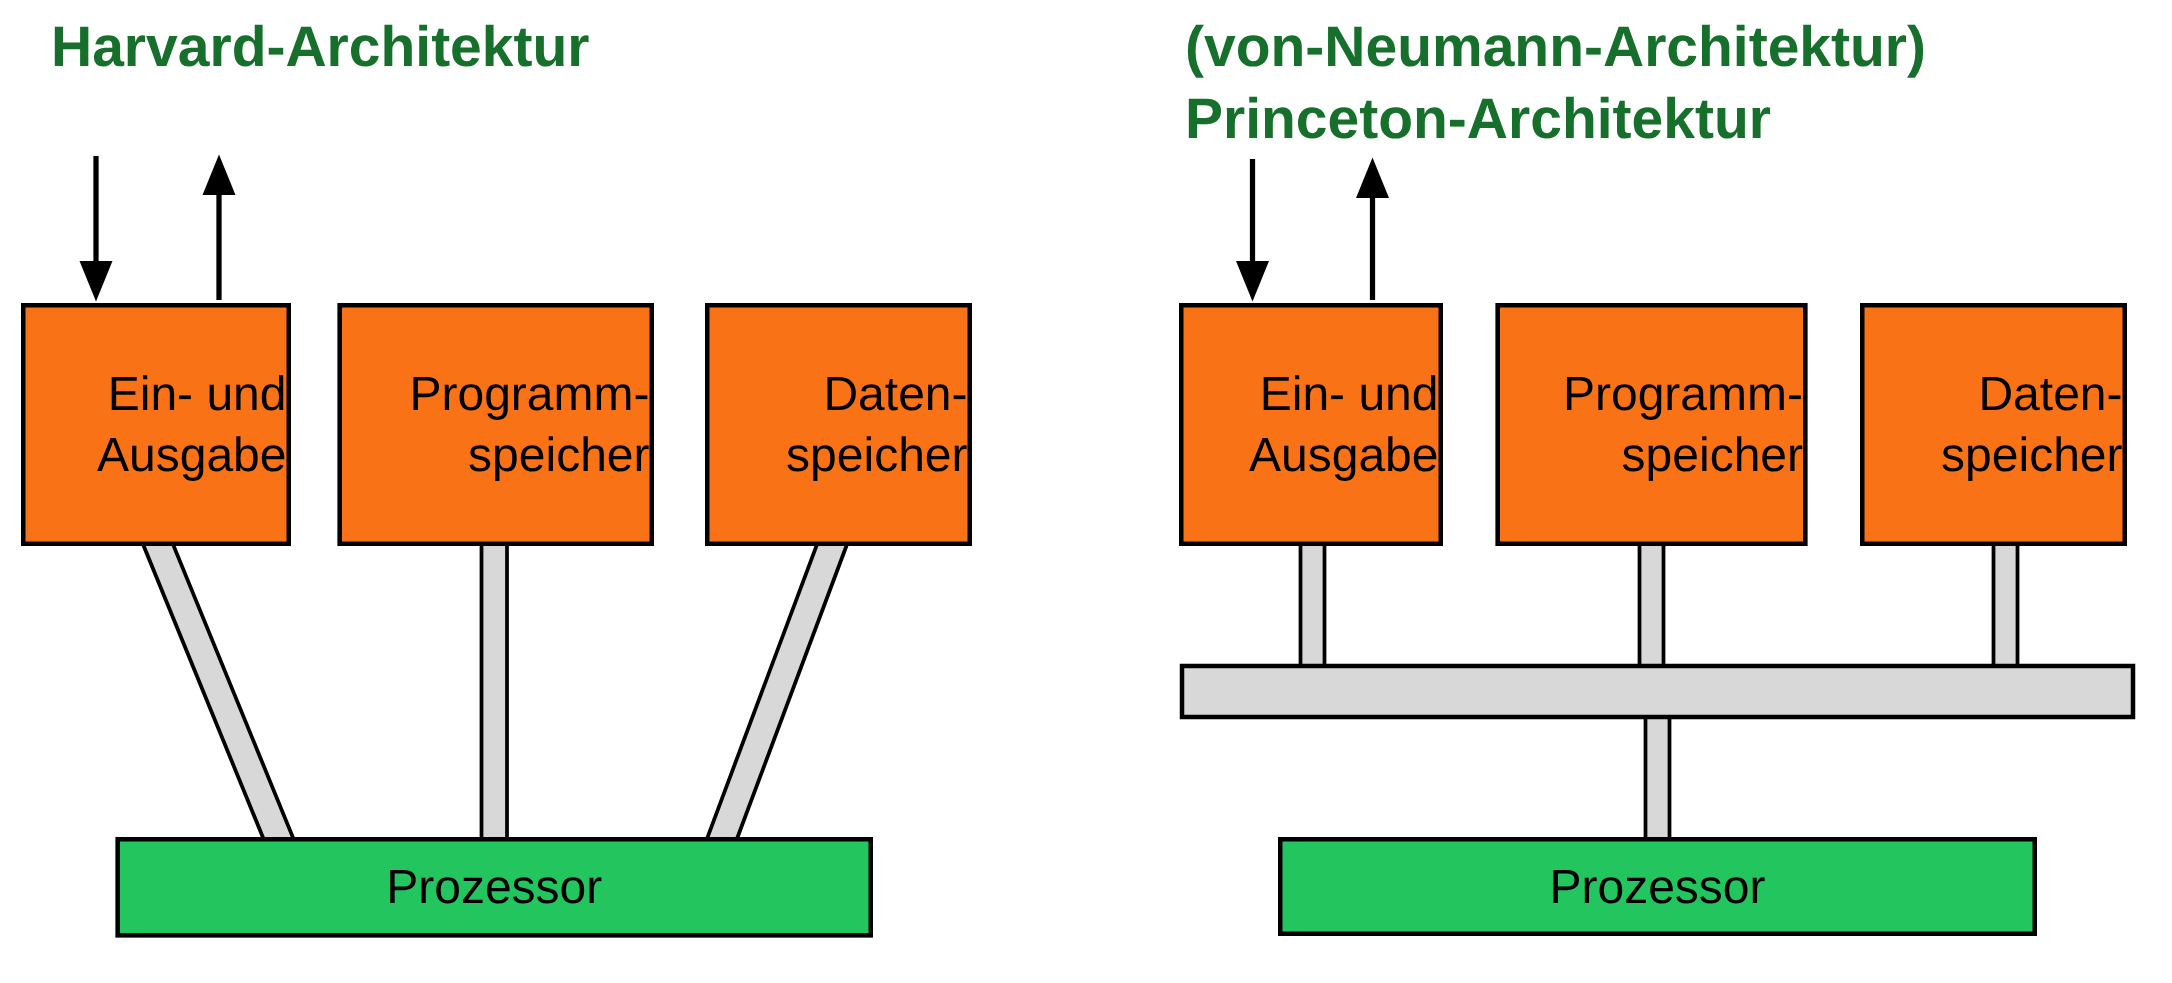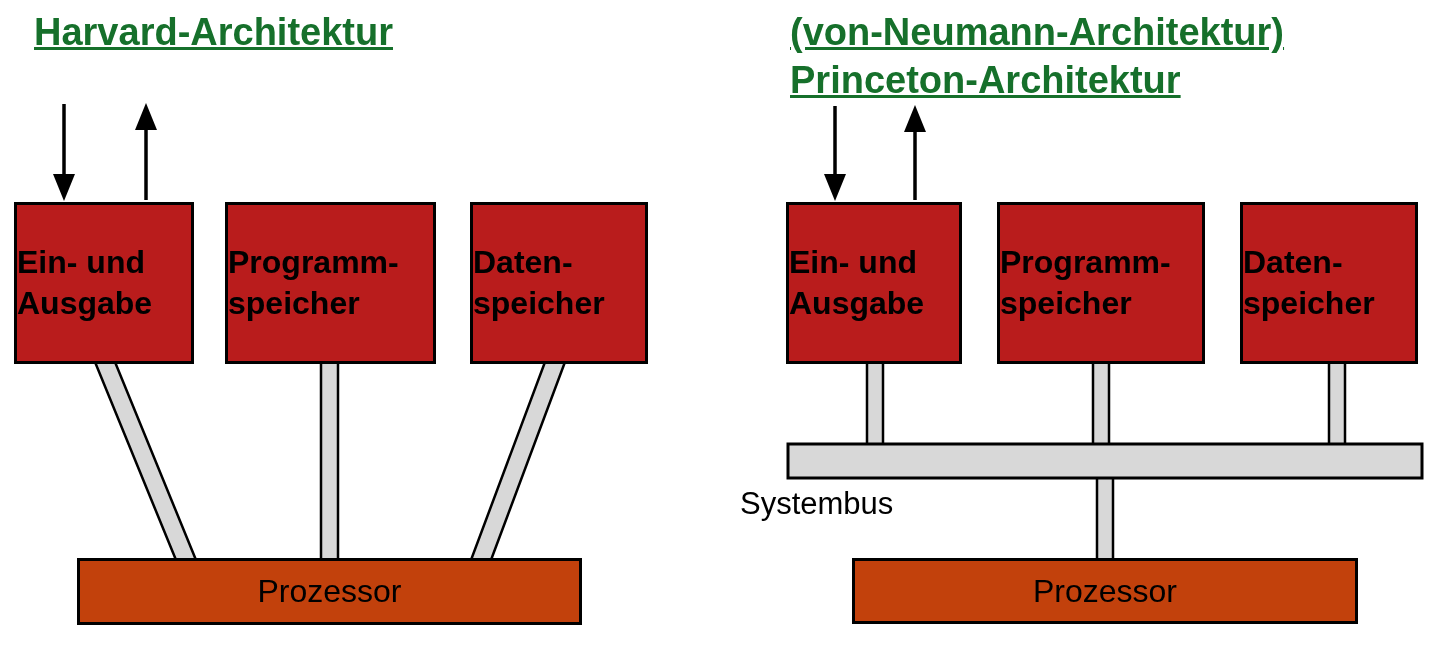--- a/index.html
+++ b/index.html
@@ -10,37 +10,35 @@
     font-family:"Liberation Sans", sans-serif;
     overflow:hidden;
   }
   .layer { position:absolute; left:0; top:0; }
   .title {
     position:absolute;
     font-size:38px; font-weight:bold;
     color:#16702b;
     line-height:48px;
     white-space:nowrap;
-    text-decoration:underline;
   }
   .box {
     position:absolute;
-    background:#b91c1c;
+    background:#f97316;
     border:3px solid #000000;
     box-sizing:border-box;
     display:flex; flex-direction:column;
-    align-items:flex-start; justify-content:center;
+    align-items:flex-end; justify-content:center;
     font-size:32px; line-height:41px;
     color:#000000; text-align:center;
     white-space:nowrap;
-    font-weight:bold;
   }
   .proc {
     position:absolute;
-    background:#c2410c;
+    background:#22c55e;
     border:3px solid #000000;
     box-sizing:border-box;
     display:flex; align-items:center; justify-content:center;
     font-size:32px; color:#000000;
     white-space:nowrap;
   }
   .syslabel {
     position:absolute;
     font-size:31px; color:#000000;
     white-space:nowrap;
@@ -104,19 +102,18 @@
   </div>
   <div class="box" style="left:997px; top:202px; width:208px; height:162px;">
     <div>Programm-</div>
     <div>speicher</div>
   </div>
   <div class="box" style="left:1240px; top:202px; width:178px; height:162px;">
     <div>Daten-</div>
     <div>speicher</div>
   </div>
 
-  <div class="syslabel" style="left:740px; top:486px;">Systembus</div>
 
   <div class="proc" style="left:852px; top:558px; width:506px; height:66px;">
     <span>Prozessor</span>
   </div>
 
 </div>
 
 </body></html>

